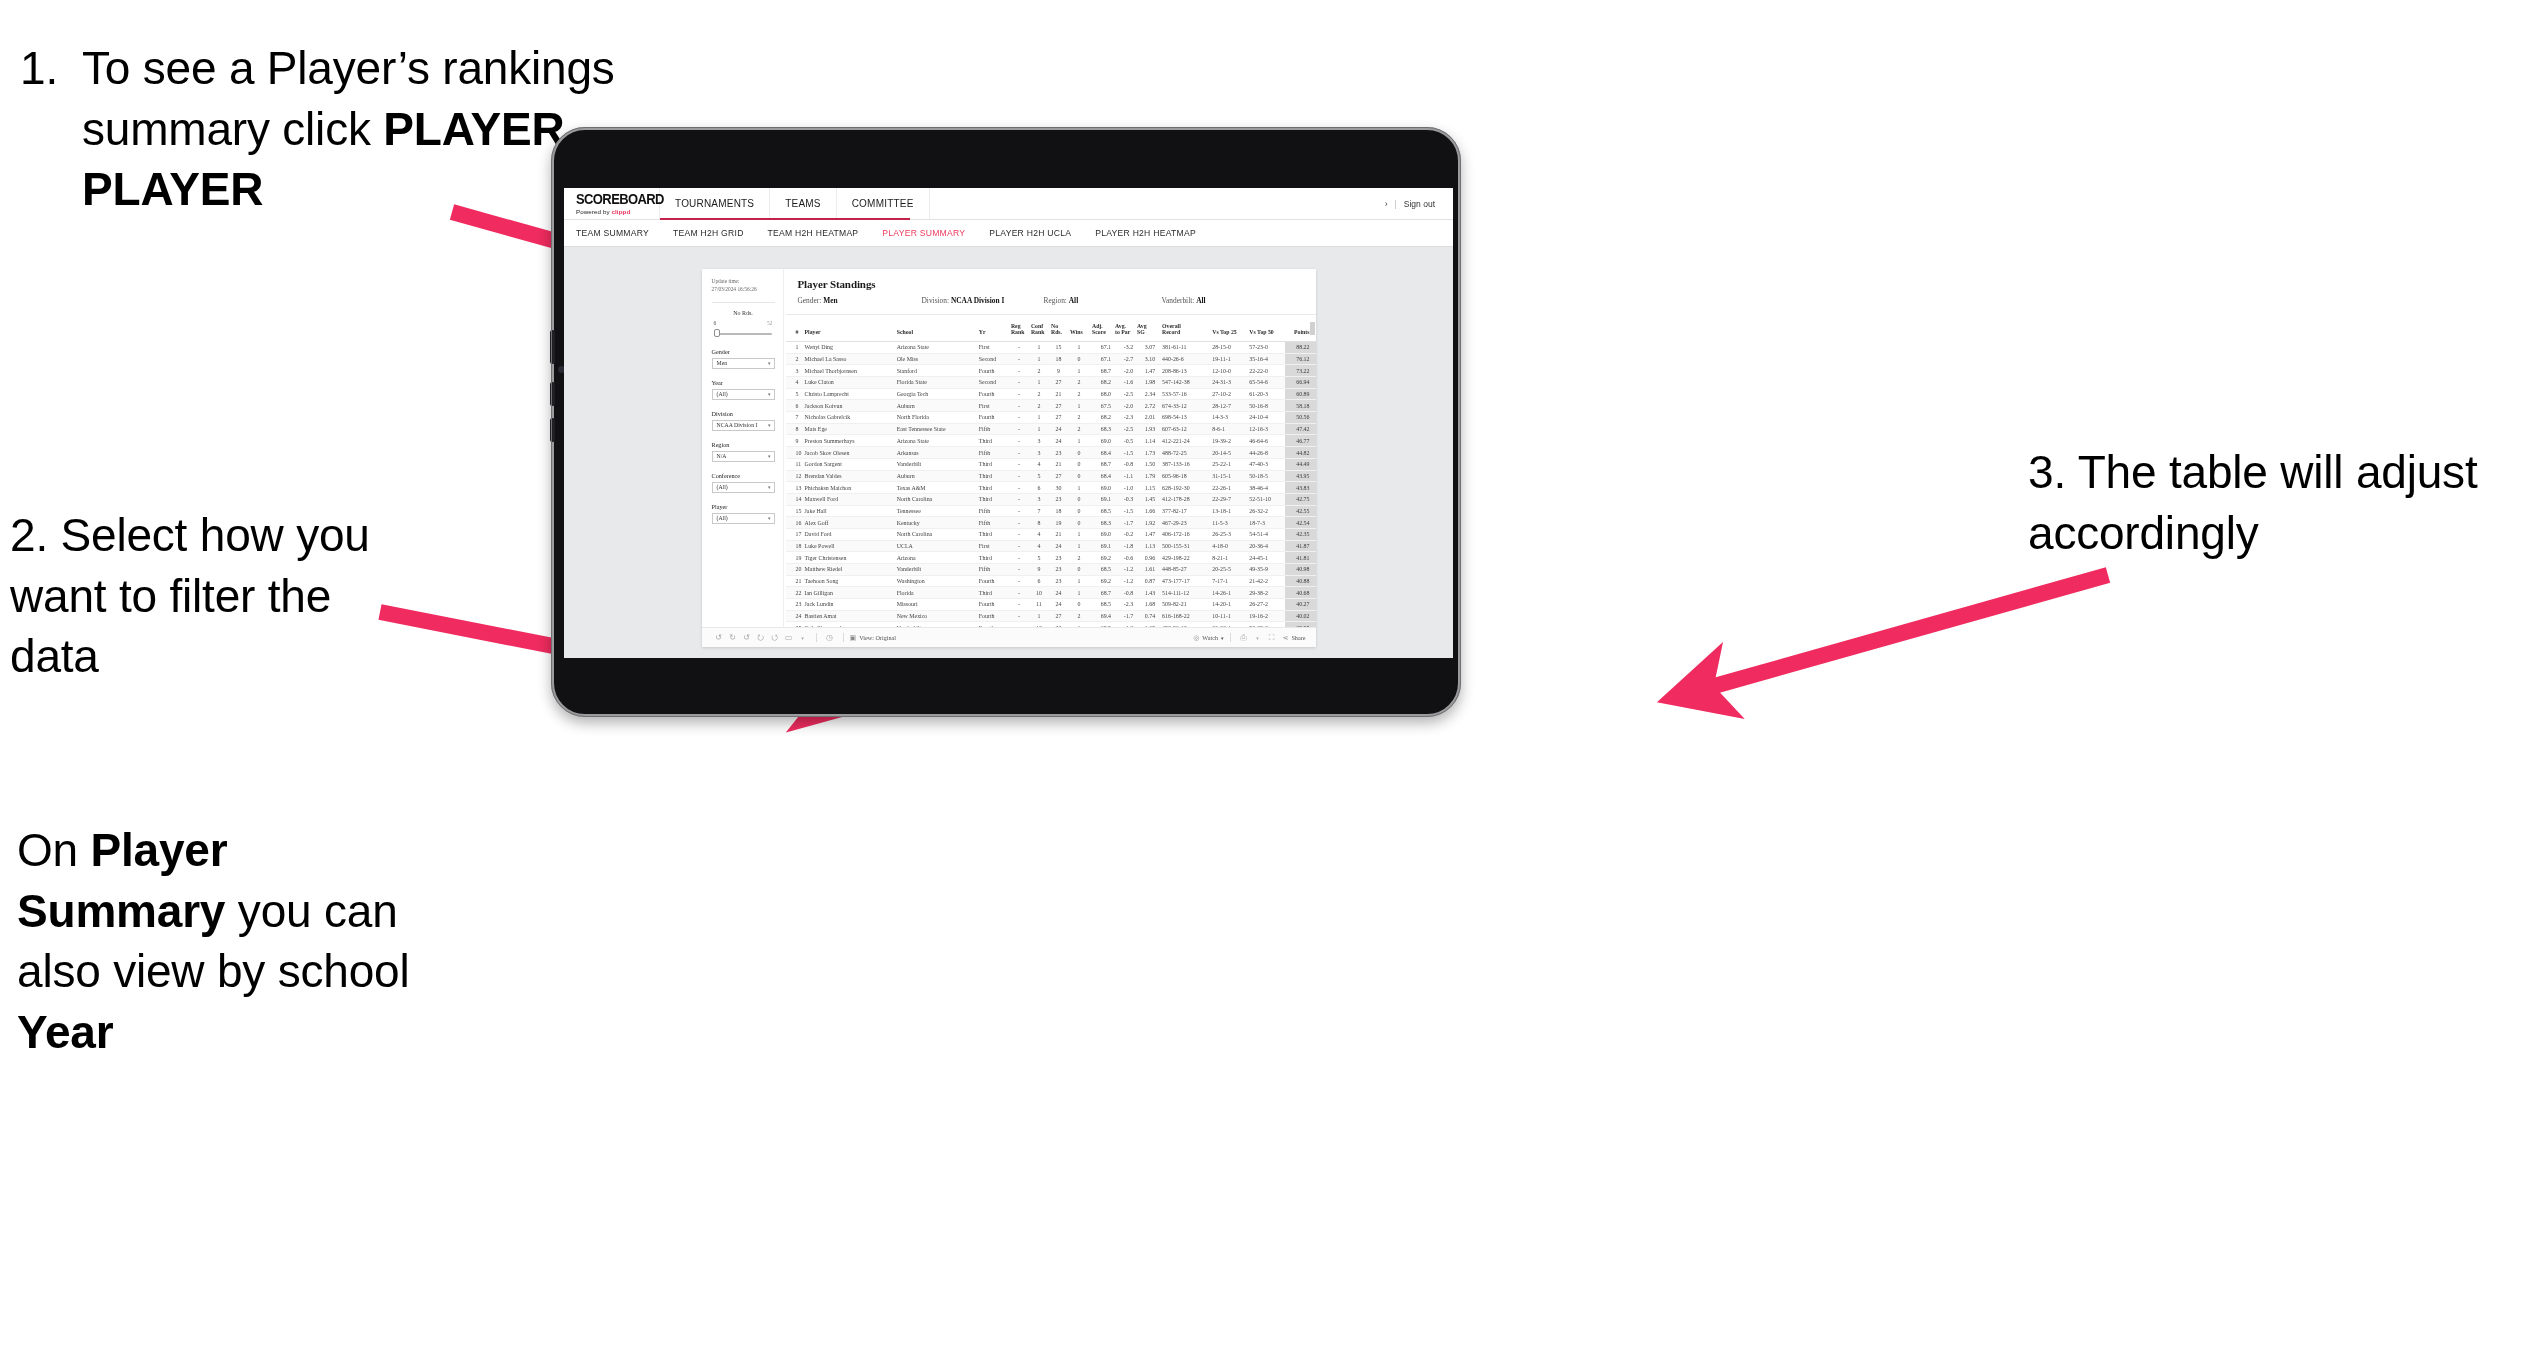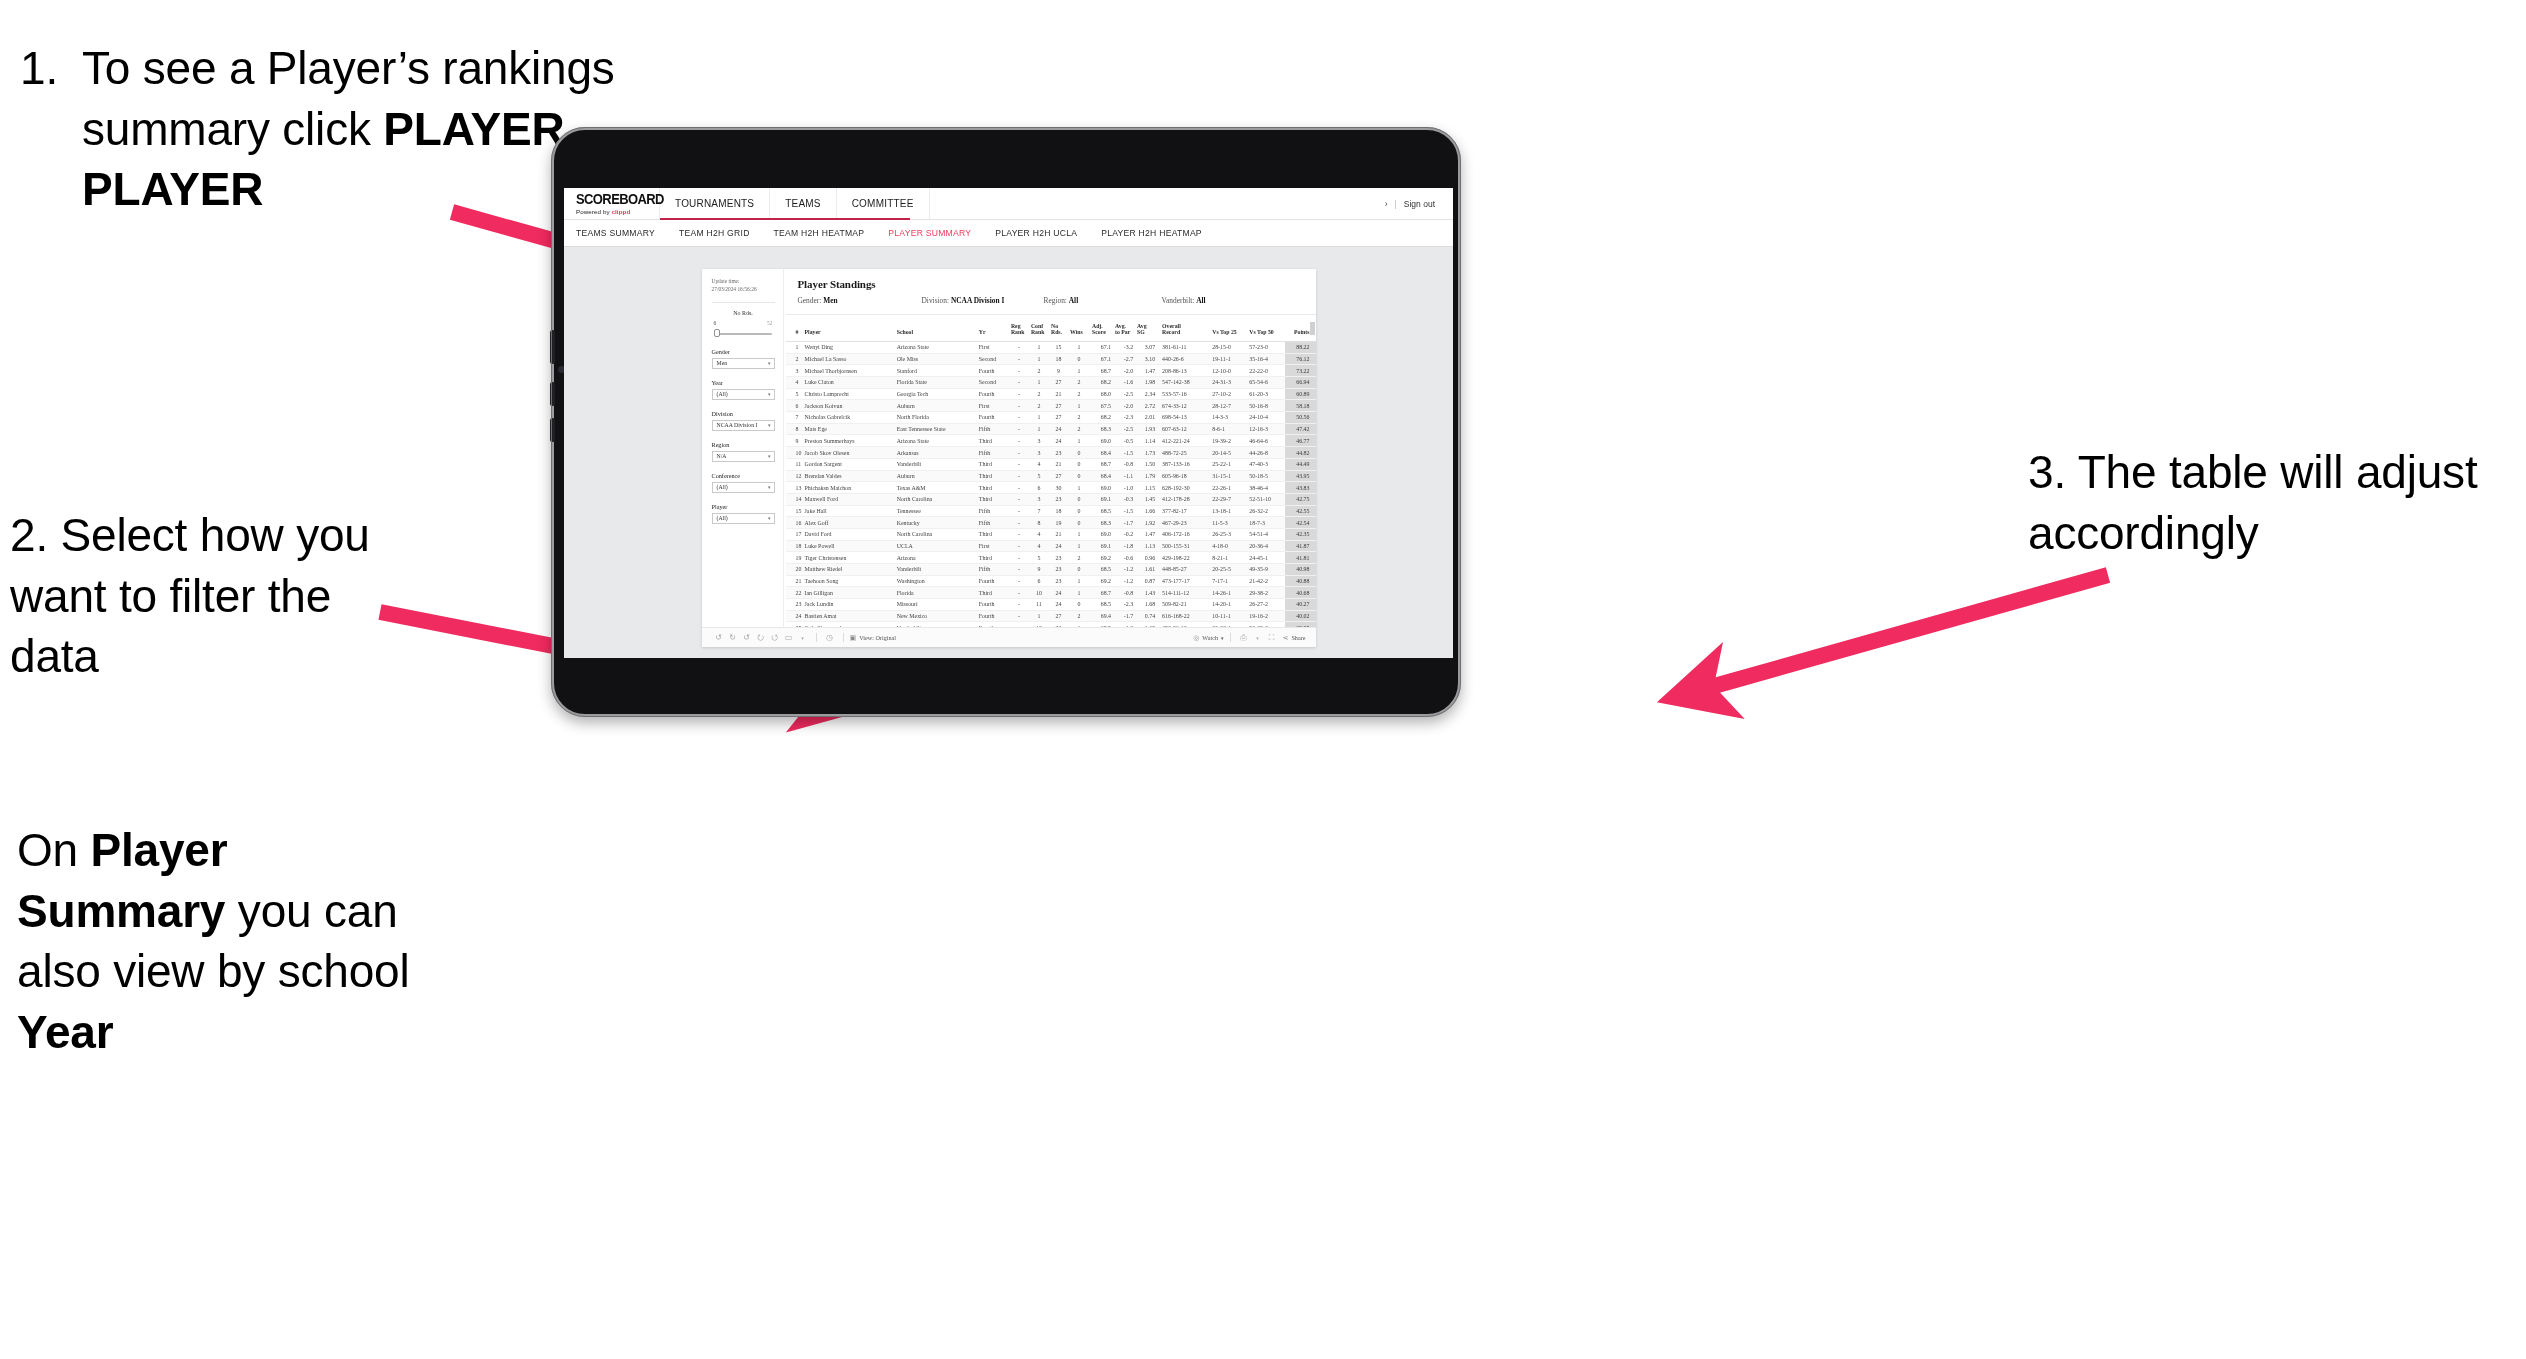--- a/index.html
+++ b/index.html
@@ -246,21 +246,21 @@
         <div class="topnav-item">COMMITTEE</div>
         <div id="topbar-right">
           <span>›</span>
           <span class="sep">|</span>
           <span>Sign out</span>
         </div>
         <div id="topbar-accent"></div>
       </div>
 
       <div id="subnav">
-        <div class="subnav-item">TEAMS SUMMARY</div>
+        <div class="subnav-item">TEAM SUMMARY</div>
         <div class="subnav-item">TEAM H2H GRID</div>
         <div class="subnav-item">TEAM H2H HEATMAP</div>
         <div class="subnav-item active">PLAYER SUMMARY</div>
         <div class="subnav-item">PLAYER H2H UCLA</div>
         <div class="subnav-item">PLAYER H2H HEATMAP</div>
       </div>
 
       <div id="workspace">
         <div id="card">
           <div id="card-body">

